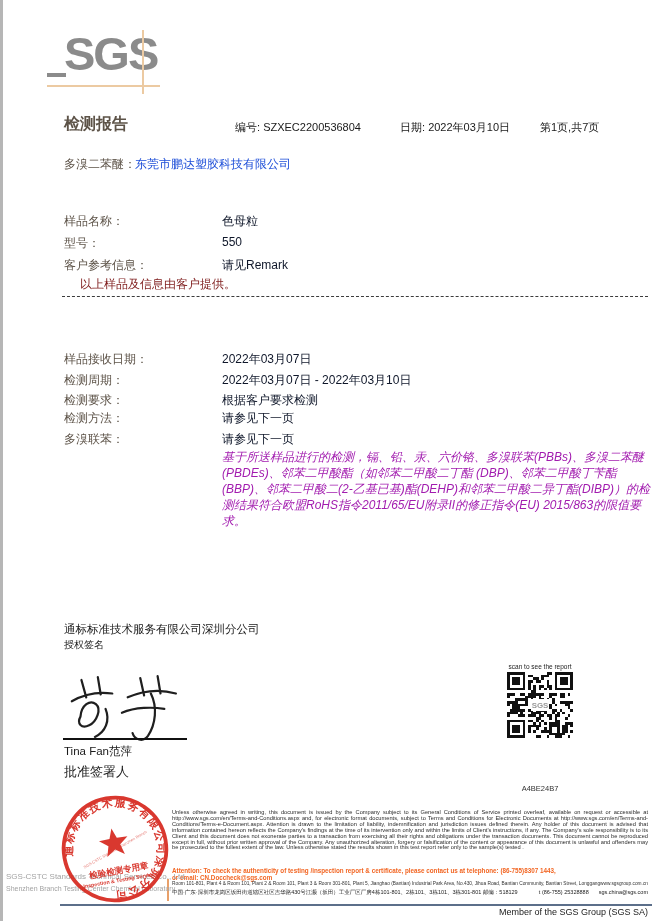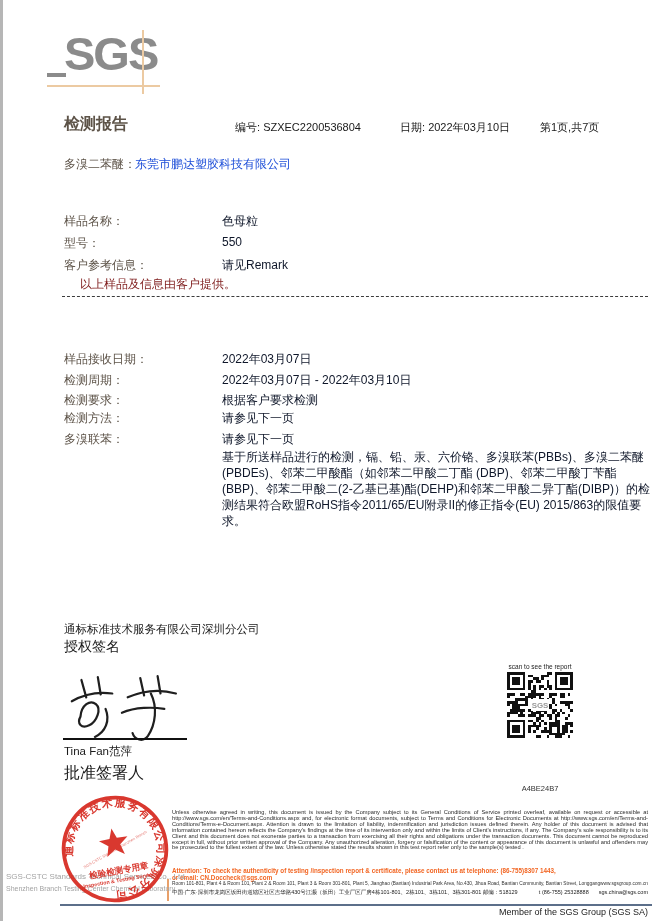--- a/index.html
+++ b/index.html
@@ -16,28 +16,28 @@
   .title{position:absolute;left:64px;top:114px;font-size:16px;font-weight:bold;color:#5d5348;}
   .hmeta{position:absolute;top:120px;font-size:11px;color:#1a1a1a;white-space:nowrap;}
   
   .row{position:absolute;left:64px;width:586px;height:17px;font-size:12px;white-space:nowrap;}
   .lbl{position:absolute;left:0;color:#5d5348;}
   .v1{position:absolute;left:71px;color:#1d4ed8;text-align:right;}
   .v2{position:absolute;left:158px;color:#0f172a;}
   .note{position:absolute;left:80px;font-size:12px;color:#7f1d1d;}
   .dashes{position:absolute;left:62px;top:296px;width:586px;border-top:1.5px dashed #3c3c3c;}
   .concl{position:absolute;left:222px;top:449px;width:430px;font-size:12px;line-height:16px;
-         color:#0f172a;}
+         color:#a21caf;font-style:italic;}
   
   .sig-co{position:absolute;left:64px;top:622px;font-size:11.5px;}
-  .sig-auth{position:absolute;left:64px;top:638px;font-size:14px;font-family:Liberation Mono, monospace;}
+  .sig-auth{position:absolute;left:64px;top:638px;font-size:10px;font-family:Liberation Mono, monospace;}
   .sig-svg{position:absolute;left:66px;top:668px;}
   .sig-line{position:absolute;left:63px;top:738px;width:124px;height:2px;background:#111;}
   .sig-name{position:absolute;left:64px;top:744px;font-size:11.5px;}
-  .sig-title{position:absolute;left:64px;top:763px;font-size:16px;}
+  .sig-title{position:absolute;left:64px;top:763px;font-size:13px;}
   
   .qr-caption{position:absolute;left:494px;top:663px;width:92px;text-align:center;font-size:6.5px;color:#222;}
   .qr-box{position:absolute;left:507px;top:672px;width:66px;height:66px;}
   .qr-code{position:absolute;left:494px;top:784px;width:92px;text-align:center;font-size:7.5px;color:#333;}
   
   .stamp{position:absolute;left:58px;top:792px;width:114px;height:114px;transform:rotate(-10deg);
          opacity:.92;z-index:5;}
   
   .foot-co1{position:absolute;left:6px;top:872px;font-size:8px;color:#a3a3a3;z-index:1;}
   .foot-co2{position:absolute;left:6px;top:885px;font-size:7px;color:#a3a3a3;z-index:1;}

